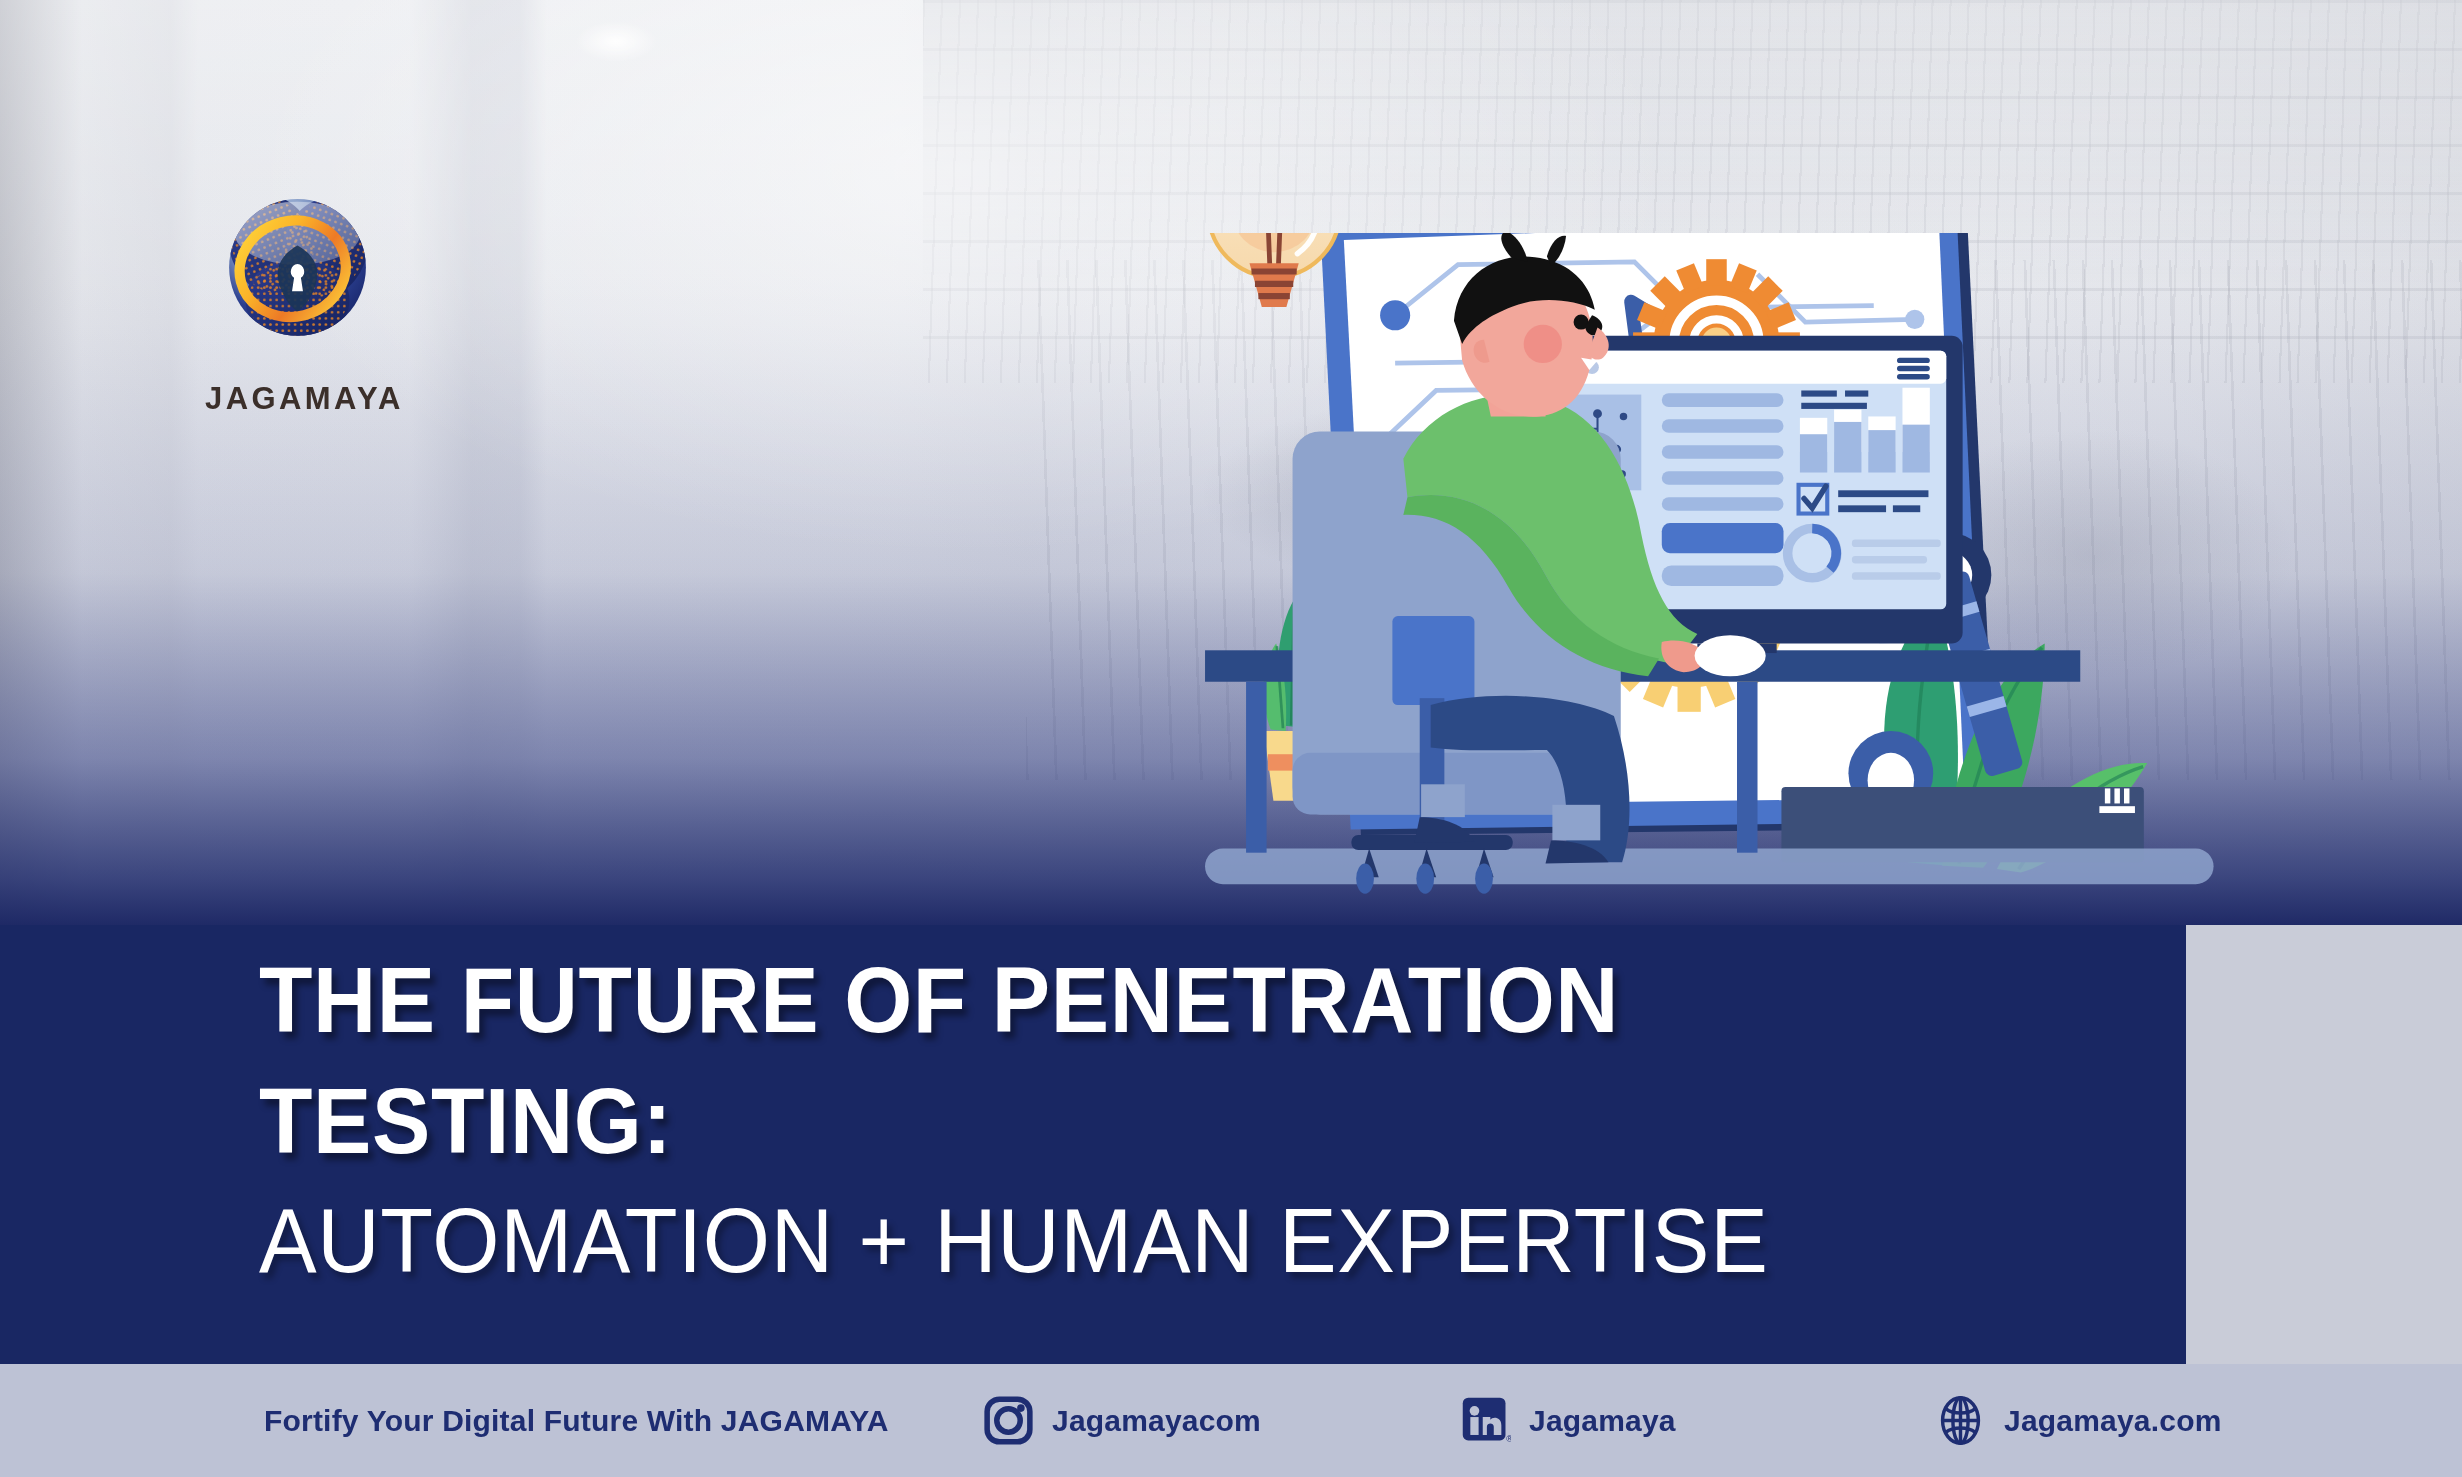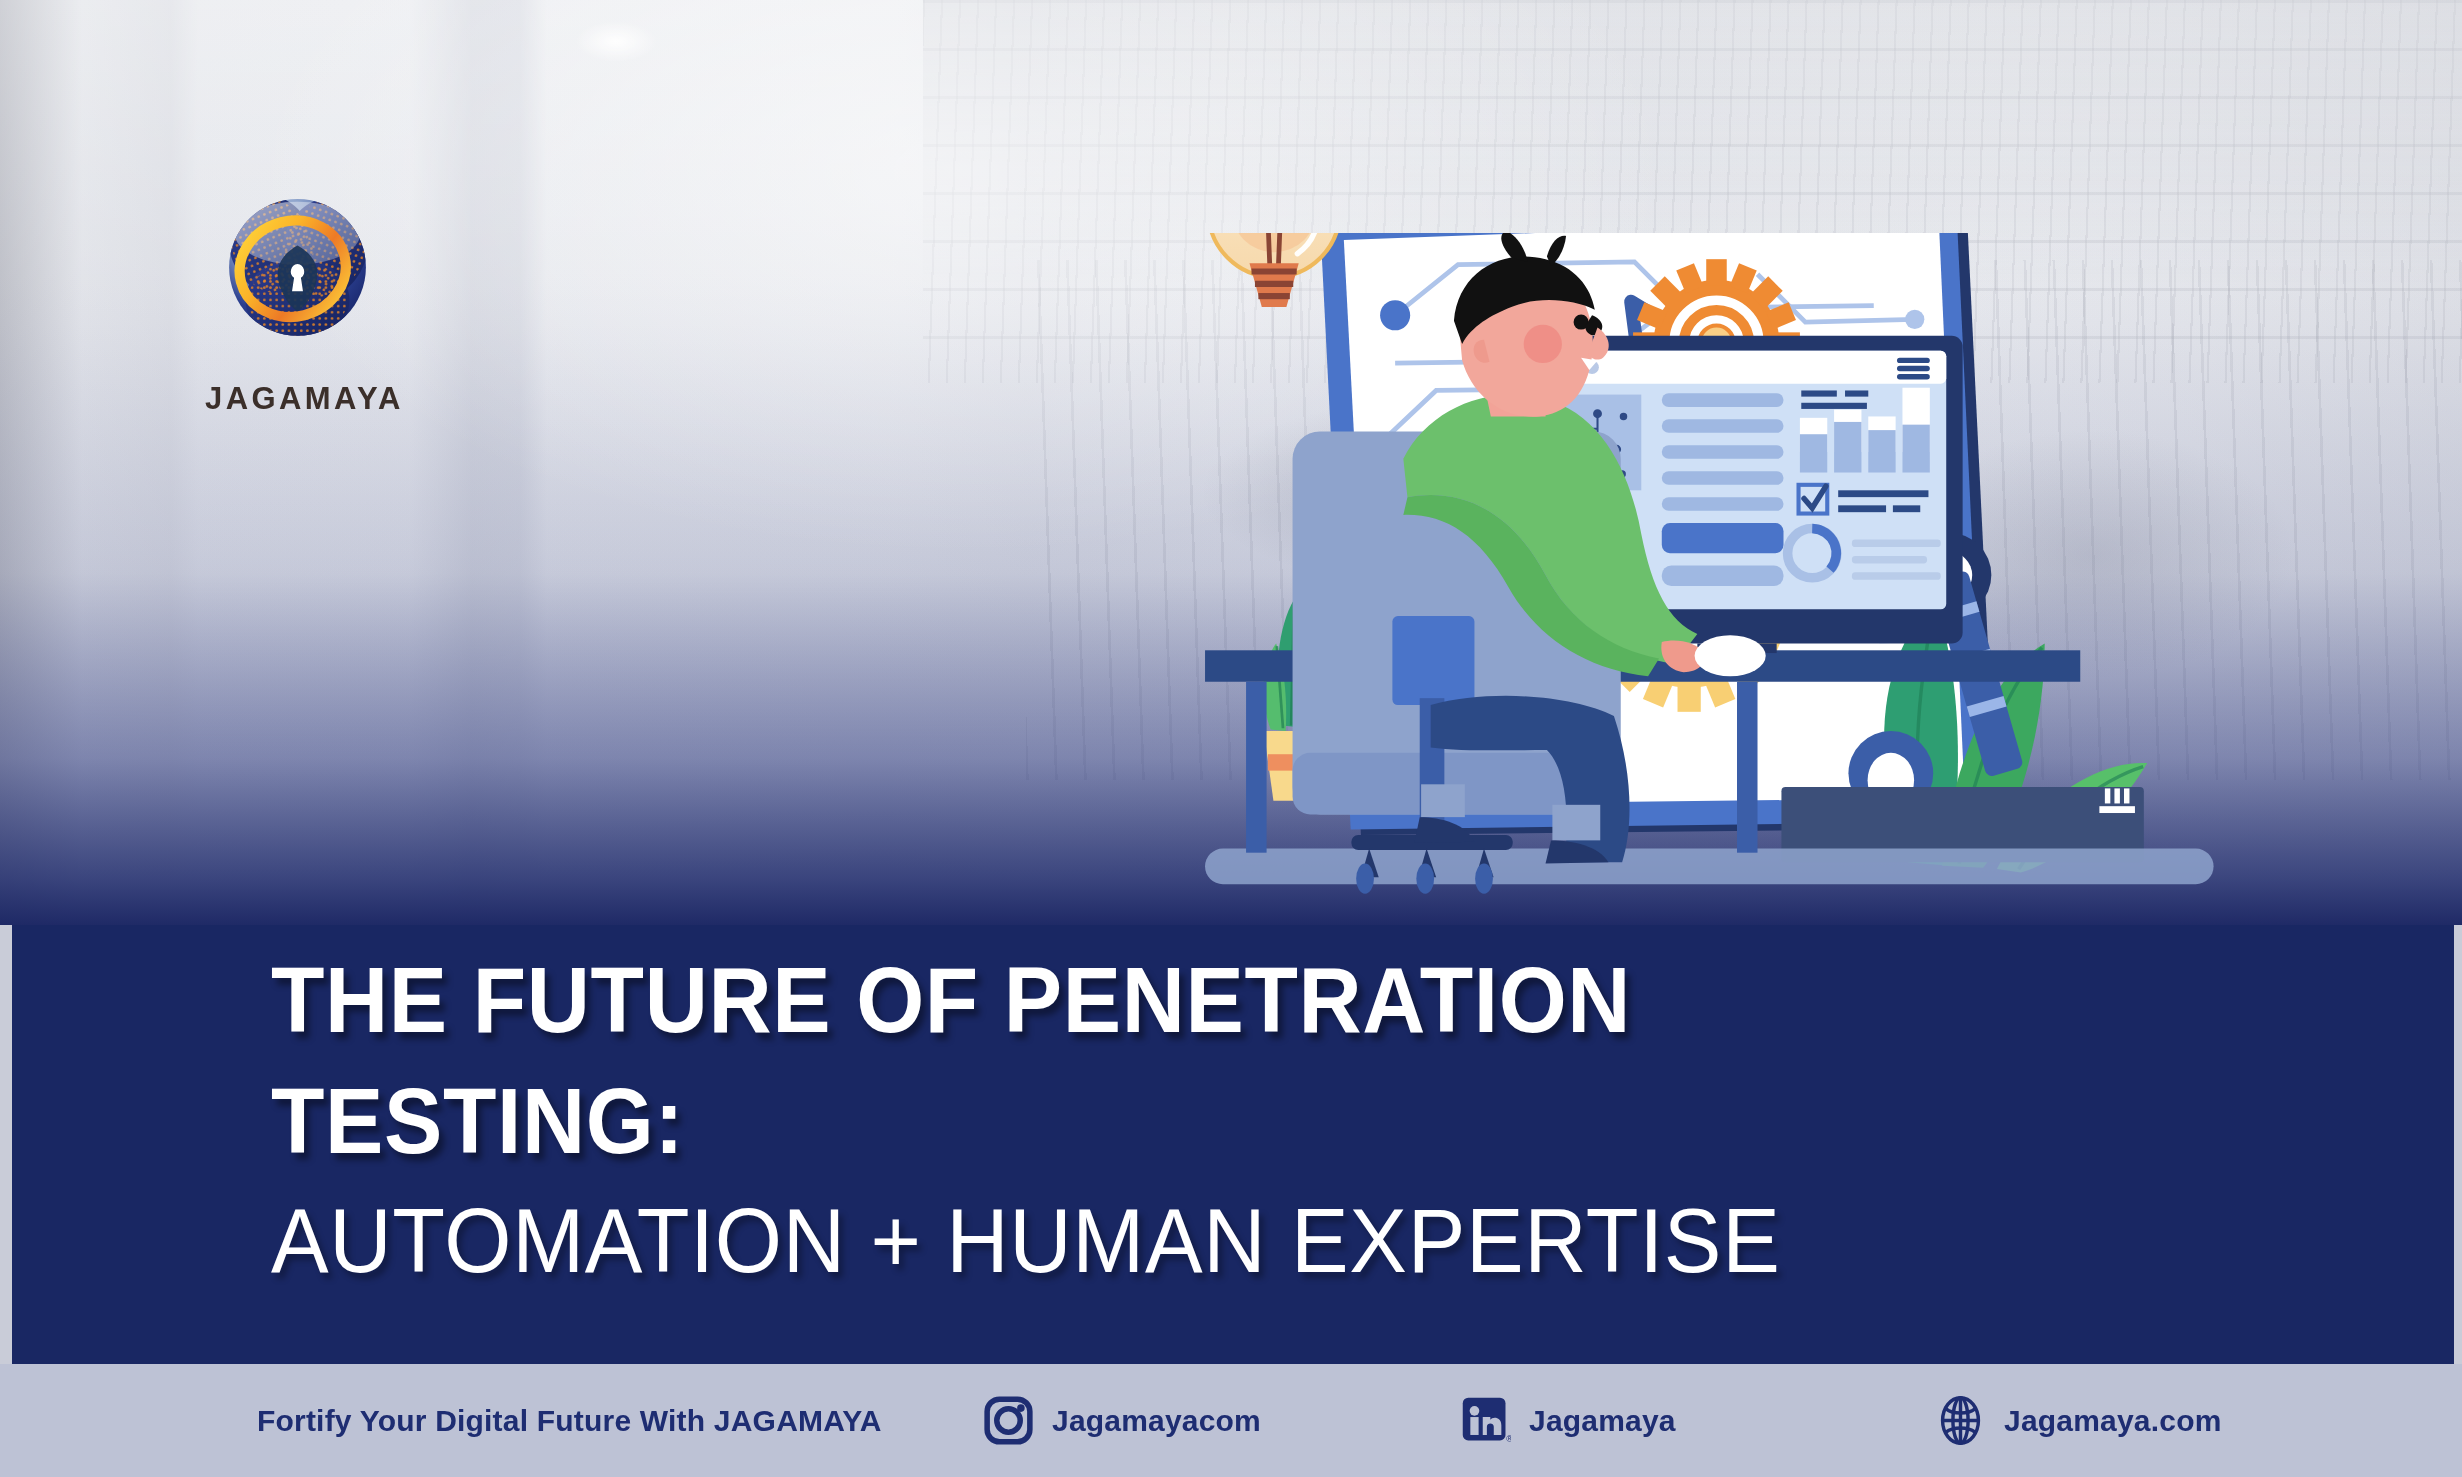--- a/index.html
+++ b/index.html
@@ -82,21 +82,21 @@
     color:#3b2f2a; font-family:"Liberation Sans", sans-serif;
   }
 
   
   .illus{
     position:absolute; left:1190px; top:233px; width:1094px; height:691px;
   }
 
   
   .title-band{
-    position:absolute; left:12px; top:925px; width:2442px; height:439px;
+    position:absolute; left:0; top:925px; width:2186px; height:439px;
     background:#192763;
   }
   .title-inner{ position:absolute; left:259px; top:15px; width:2120px; }
   .headline{
     font-family:"Liberation Sans Narrow","Liberation Sans", sans-serif;
     font-weight:700;
     font-size:93px;
     line-height:1.30;
     letter-spacing:0.7px;
     color:#ffffff;
@@ -118,21 +118,21 @@
     white-space:nowrap;
   }
 
   
   .footer{
     position:absolute; left:0; top:1364px; width:2462px; height:114px;
     background:#bdc2d5;
     display:flex; align-items:center;
   }
   .foot-tag{
-    position:absolute; left:257px;
+    position:absolute; left:264px;
     font-size:30px; font-weight:700; letter-spacing:0.2px;
     color:#1e2d72;
   }
   .foot-item{
     position:absolute; display:flex; align-items:center; gap:18px;
   }
   .foot-item .txt{
     font-size:30px; font-weight:700; color:#1e2d72; letter-spacing:0.2px;
   }
   #foot-ig{ left:983px; }

